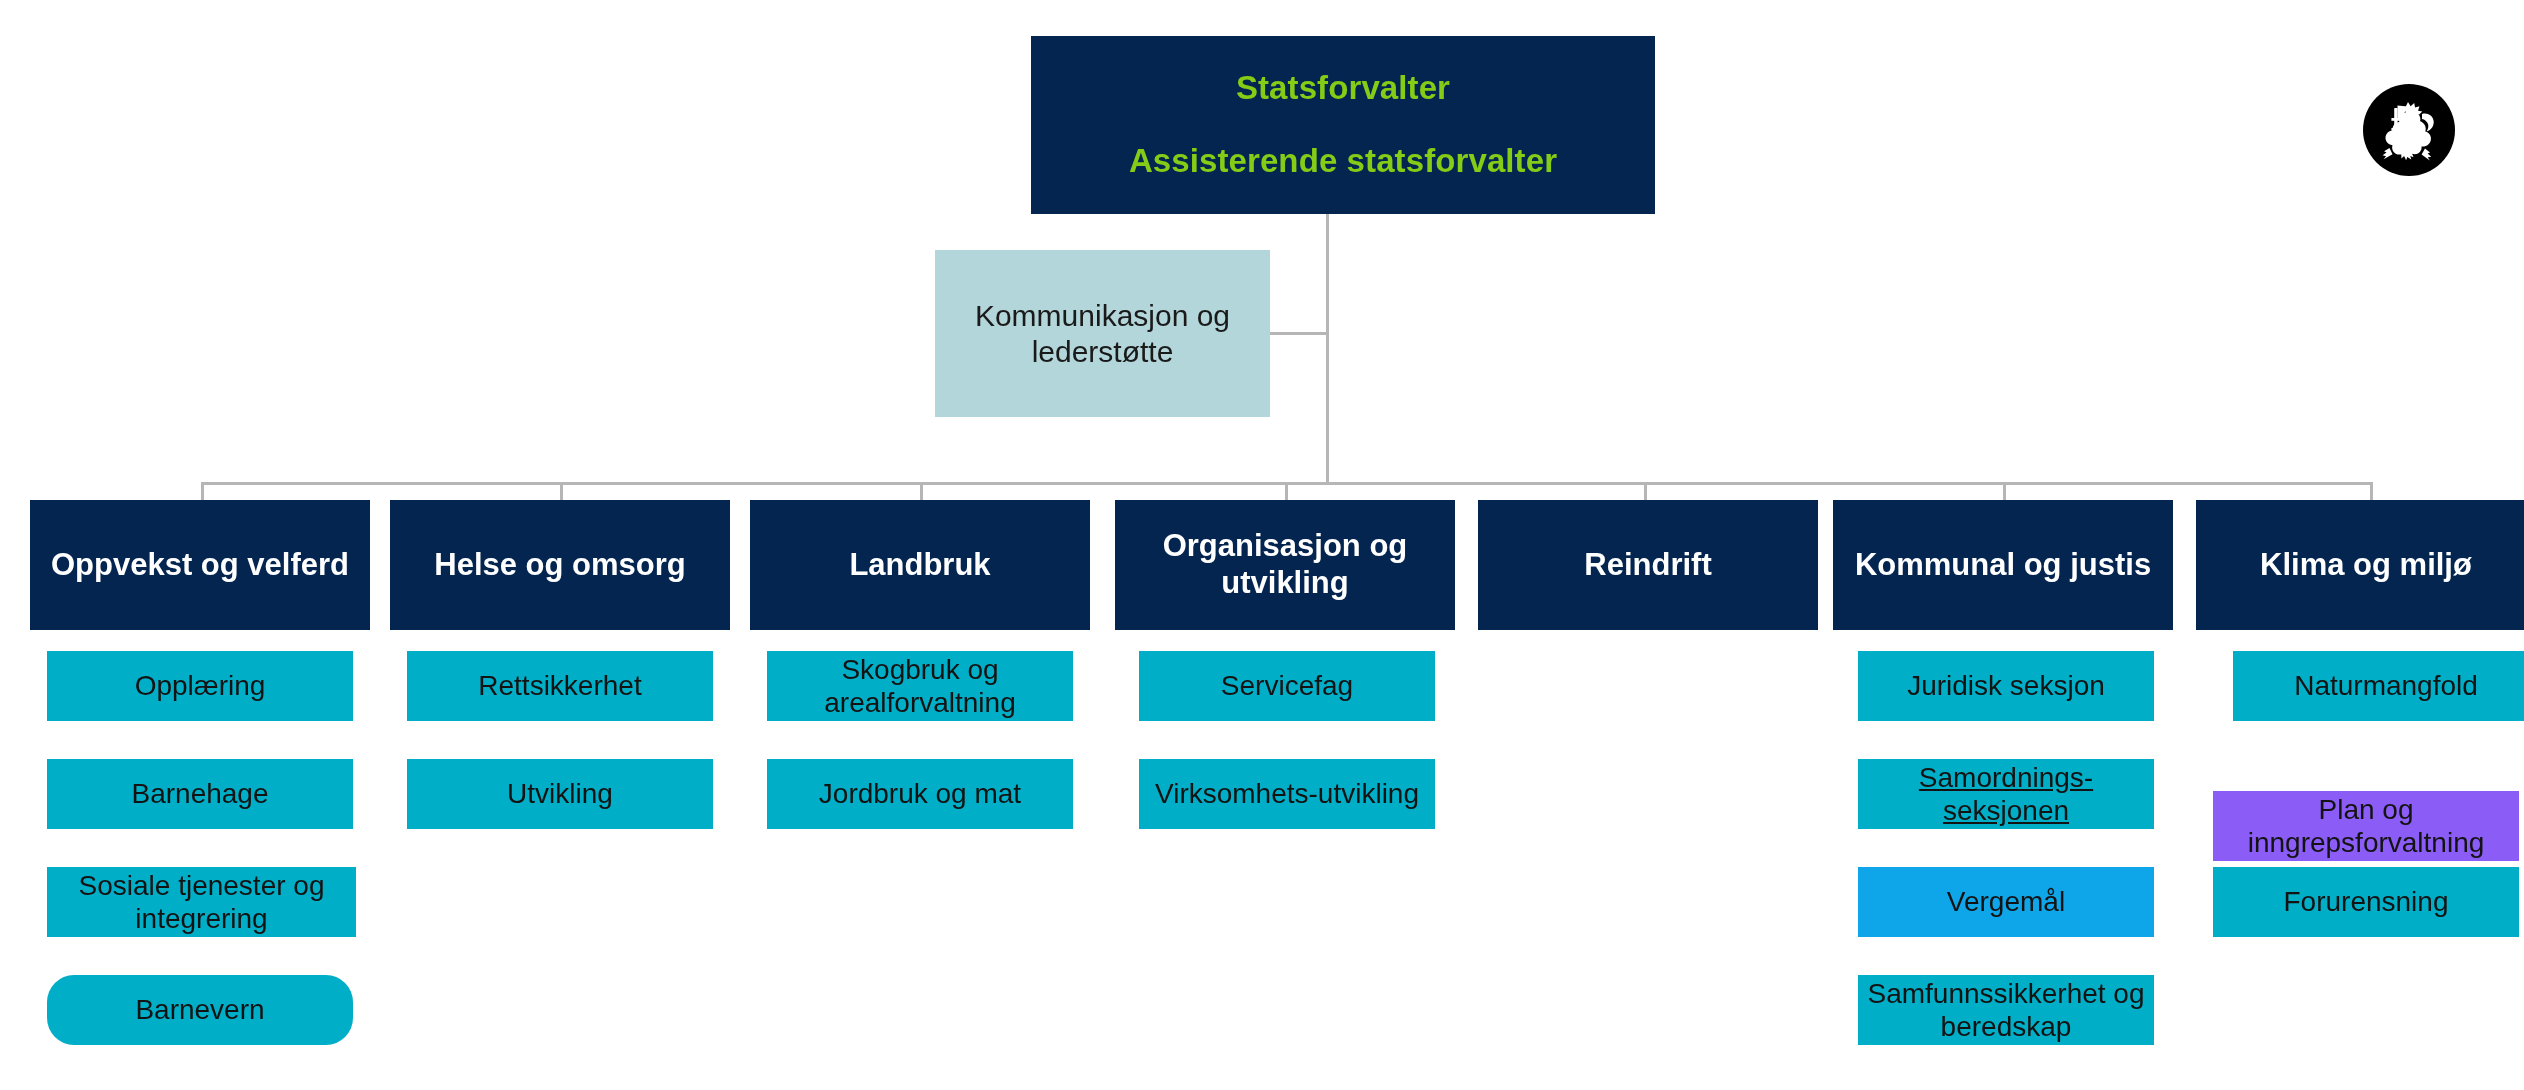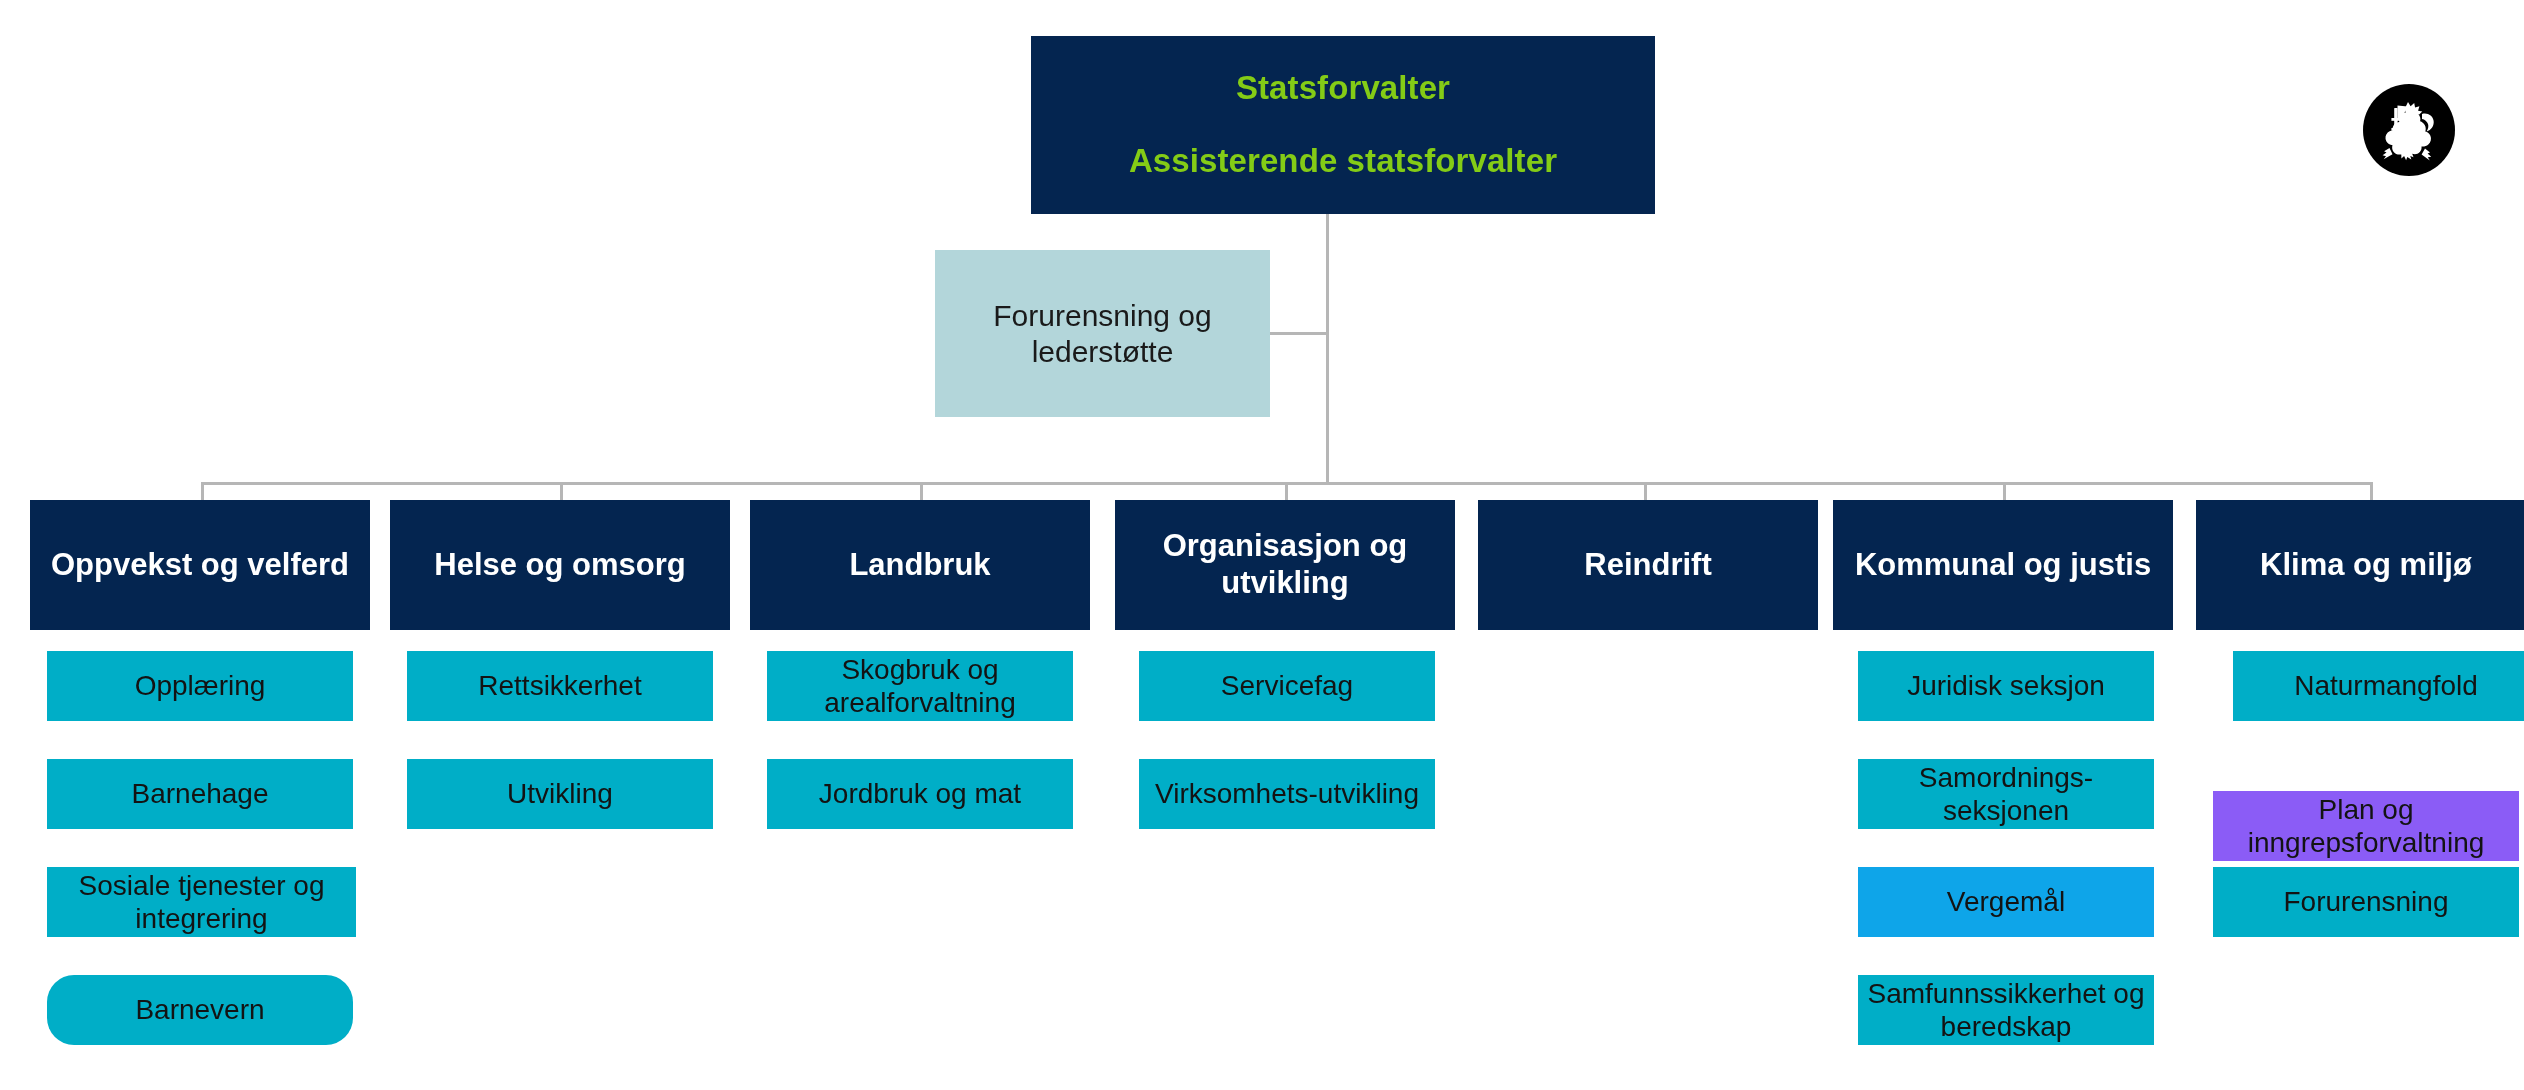--- a/index.html
+++ b/index.html
@@ -131,21 +131,21 @@
   <div class="box box-top" style="left: 1031px; top: 36px; width: 624px; height: 178px; background: rgb(4, 37, 80);">
     <span class="line1">Statsforvalter</span>
     <span class="line2">Assisterende statsforvalter</span>
   </div>
 
   <div class="conn v" style="left: 1326px; top: 214px; width: 3px; height: 270px; background: rgb(182, 182, 182);"></div>
 
   <div class="conn h" style="left: 1270px; top: 332px; width: 58px; height: 3px; background: rgb(182, 182, 182);"></div>
 
   <div class="box box-staff" style="left: 935px; top: 250px; width: 335px; height: 167px; background: rgb(179, 214, 218);">
-    <span>Forurensning og lederstøtte</span>
+    <span>Kommunikasjon og lederstøtte</span>
   </div>
 
   <div class="conn h" style="left: 201px; top: 482px; width: 2172px; height: 3px; background: rgb(182, 182, 182);"></div>
 
   <div class="conn v" style="left: 201px; top: 482px; width: 3px; height: 18px; background: rgb(182, 182, 182);"></div>
   <div class="conn v" style="left: 560px; top: 482px; width: 3px; height: 18px; background: rgb(182, 182, 182);"></div>
   <div class="conn v" style="left: 920px; top: 482px; width: 3px; height: 18px; background: rgb(182, 182, 182);"></div>
   <div class="conn v" style="left: 1285px; top: 482px; width: 3px; height: 18px; background: rgb(182, 182, 182);"></div>
   <div class="conn v" style="left: 1644px; top: 482px; width: 3px; height: 18px; background: rgb(182, 182, 182);"></div>
   <div class="conn v" style="left: 2003px; top: 482px; width: 3px; height: 18px; background: rgb(182, 182, 182);"></div>
@@ -200,21 +200,21 @@
   <div class="box dept-header" style="left: 1478px; top: 500px; width: 340px; height: 130px; background: rgb(4, 37, 80);">
     <span>Reindrift</span>
   </div>
 
   <div class="box dept-header" style="left: 1833px; top: 500px; width: 340px; height: 130px; background: rgb(4, 37, 80);">
     <span>Kommunal og justis</span>
   </div>
   <div class="box unit" style="left: 1858px; top: 651px; width: 296px; height: 70px; background: rgb(0, 174, 199);">
     <span>Juridisk seksjon</span>
   </div>
-  <div class="box unit" style="left: 1858px; top: 759px; width: 296px; height: 70px; background: rgb(0, 174, 199);">
+  <div class="box unit" style="left: 1858px; top: 759px; width: 296px; height: 70px; background: rgb(0, 174, 199); text-decoration: underline;">
     <span>Samordnings-seksjonen</span>
   </div>
   <div class="box unit" style="left: 1858px; top: 867px; width: 296px; height: 70px; background: #0ea5e9;">
     <span>Vergemål</span>
   </div>
   <div class="box unit" style="left: 1858px; top: 975px; width: 296px; height: 70px; background: rgb(0, 174, 199);">
     <span>Samfunnssikkerhet og beredskap</span>
   </div>
 
   <div class="box dept-header" style="left: 2196px; top: 500px; width: 340px; height: 130px; background: rgb(4, 37, 80);">

